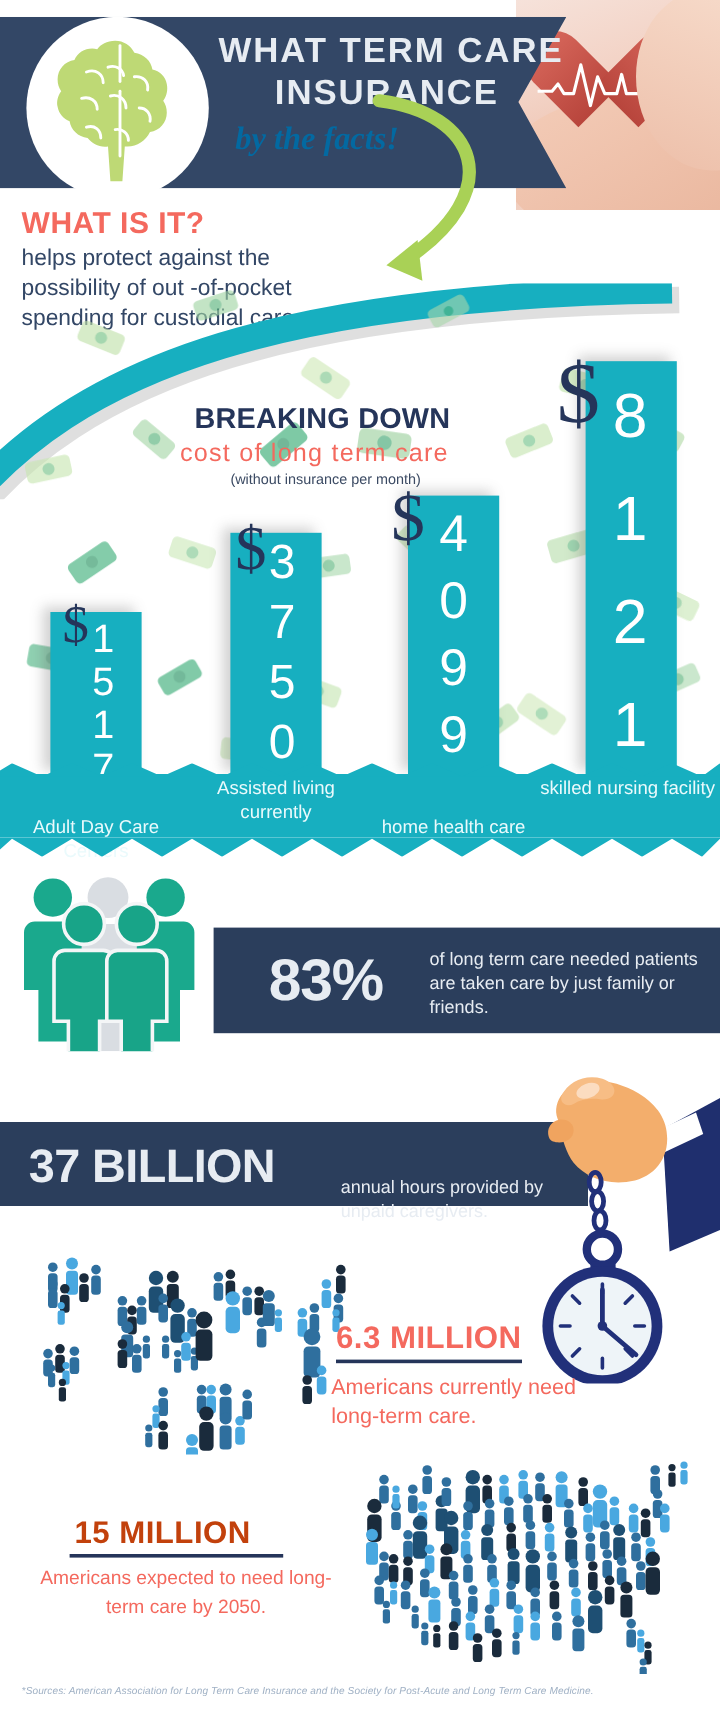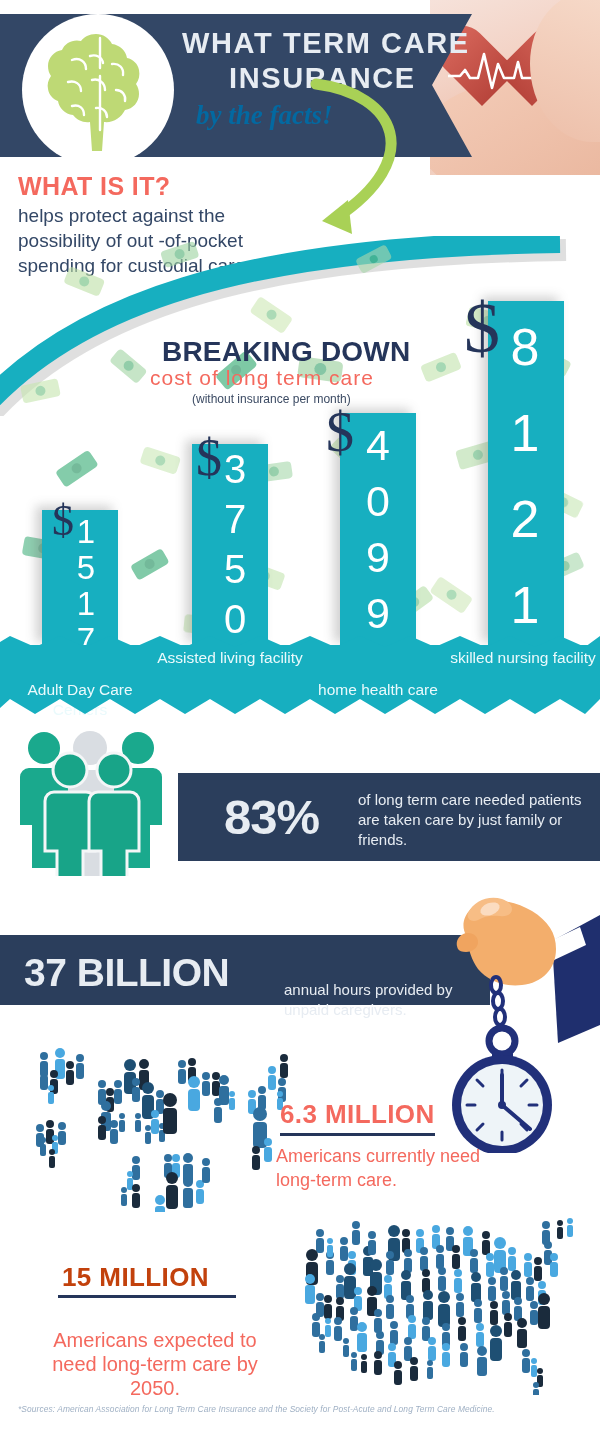--- a/index.html
+++ b/index.html
@@ -34,21 +34,21 @@
 
   
   .wii-title{position:absolute;left:18px;top:172px;color:#f4695e;font-size:25px;font-weight:bold;letter-spacing:.4px;}
   .wii-body{position:absolute;left:18px;top:203px;width:260px;color:#334766;font-size:19px;line-height:25px;}
 
   
   .arc-wrap{position:absolute;left:0;top:236px;width:600px;height:180px;overflow:hidden;}
 
   
   .chart-area{position:absolute;left:0;top:236px;width:600px;height:410px;overflow:hidden;}
-  .bd-l1{position:absolute;left:162px;top:336px;color:#25355a;font-size:28px;font-weight:bold;letter-spacing:.2px;}
+  .bd-l1{position:absolute;left:162px;top:336px;color:#25355a;font-size:24px;font-weight:bold;letter-spacing:.2px;}
   .bd-l2{position:absolute;left:150px;top:366px;color:#f4695e;font-size:21px;letter-spacing:1px;}
   .bd-l3{position:absolute;left:192px;top:392px;color:#3b4a63;font-size:12px;font-family:"Liberation Sans",sans-serif;}
 
   .bar{position:absolute;background:#17afc0;box-shadow:-6px -4px 10px rgba(90,90,90,.28);}
   .bar-dollar{position:absolute;color:#25355a;font-size:58px;font-weight:normal;font-family:"Liberation Serif",serif;line-height:1;}
   .bar-digits{position:absolute;color:#ffffff;font-size:46px;line-height:50px;text-align:center;
     font-family:"Liberation Sans",sans-serif;font-weight:300;}
 
   .axis-band{position:absolute;left:0;top:645px;width:600px;height:53px;background:#17afc0;}
   .zigzag{position:absolute;left:0;top:698px;width:600px;height:16px;}
@@ -69,21 +69,21 @@
   .hand-watch{position:absolute;left:440px;top:893px;}
 
   
   .m63-num{position:absolute;left:280px;top:1099px;color:#f4695e;font-size:26px;font-weight:bold;letter-spacing:.4px;}
   .m63-rule{position:absolute;left:280px;top:1133px;width:155px;height:3px;background:#25355a;}
   .m63-txt{position:absolute;left:276px;top:1144px;width:220px;color:#f4695e;font-size:18px;line-height:24px;}
 
   
   .m15-num{position:absolute;left:62px;top:1262px;color:#c2410c;font-size:26px;font-weight:bold;letter-spacing:.4px;}
   .m15-rule{position:absolute;left:58px;top:1295px;width:178px;height:3px;background:#25355a;}
-  .m15-txt{position:absolute;left:30px;top:1304px;width:250px;text-align:center;color:#f4695e;font-size:20px;line-height:24px;margin-top:24px;}
+  .m15-txt{position:absolute;left:30px;top:1304px;width:250px;text-align:center;color:#f4695e;font-size:16px;line-height:24px;}
 
   
   .footer{position:absolute;left:18px;top:1404px;width:570px;color:#9fb0c4;font-size:8.4px;font-style:italic;
     font-family:"Liberation Sans",sans-serif;letter-spacing:.1px;}
 
   .scatter{position:absolute;}
 </style>
 </head>
 <body>
 
@@ -277,21 +277,21 @@
   <div class="bar-dollar" style="left:464px;top:292px;font-size:72px;">$</div>
   <div class="bar-digits" style="left:492px;top:304px;width:66px;font-size:52px;line-height:86px;">
     <span>8</span><br>
     <span>1</span><br>
     <span>2</span><br>
     <span>1</span>
   </div>
 
   <div class="axis-band"></div>
   <div class="axis-label" style="left:5px;margin-top:32px;">Adult Day Care Centers</div>
-  <div class="axis-label" style="left:155px;">Assisted living facility</div>
+  <div class="axis-label" style="left:155px;">Assisted living currently</div>
   <div class="axis-label" style="left:303px;margin-top:32px;">home health care</div>
   <div class="axis-label" style="left:448px;">skilled nursing facility</div>
 
   <svg class="zigzag" viewBox="0 0 600 16" preserveAspectRatio="none">
     <polygon fill="#17afc0" points="0,0 600,0 600,1 585,16 560,1 535,16 510,1 485,16 460,1 435,16 410,1 385,16 360,1 335,16 310,1 285,16 260,1 235,16 210,1 185,16 160,1 135,16 110,1 85,16 60,1 35,16 10,1 0,10"></polygon>
   </svg>
   <svg class="zigtop" viewBox="0 0 600 11" preserveAspectRatio="none">
     <polygon fill="#17afc0" points="0,11 600,11 600,0 585,11 560,0 535,11 510,0 485,11 460,0 435,11 410,0 385,11 360,0 335,11 310,0 285,11 260,0 235,11 210,0 185,11 160,0 135,11 110,0 85,11 60,0 35,11 10,0 0,6"></polygon>
   </svg>
 

